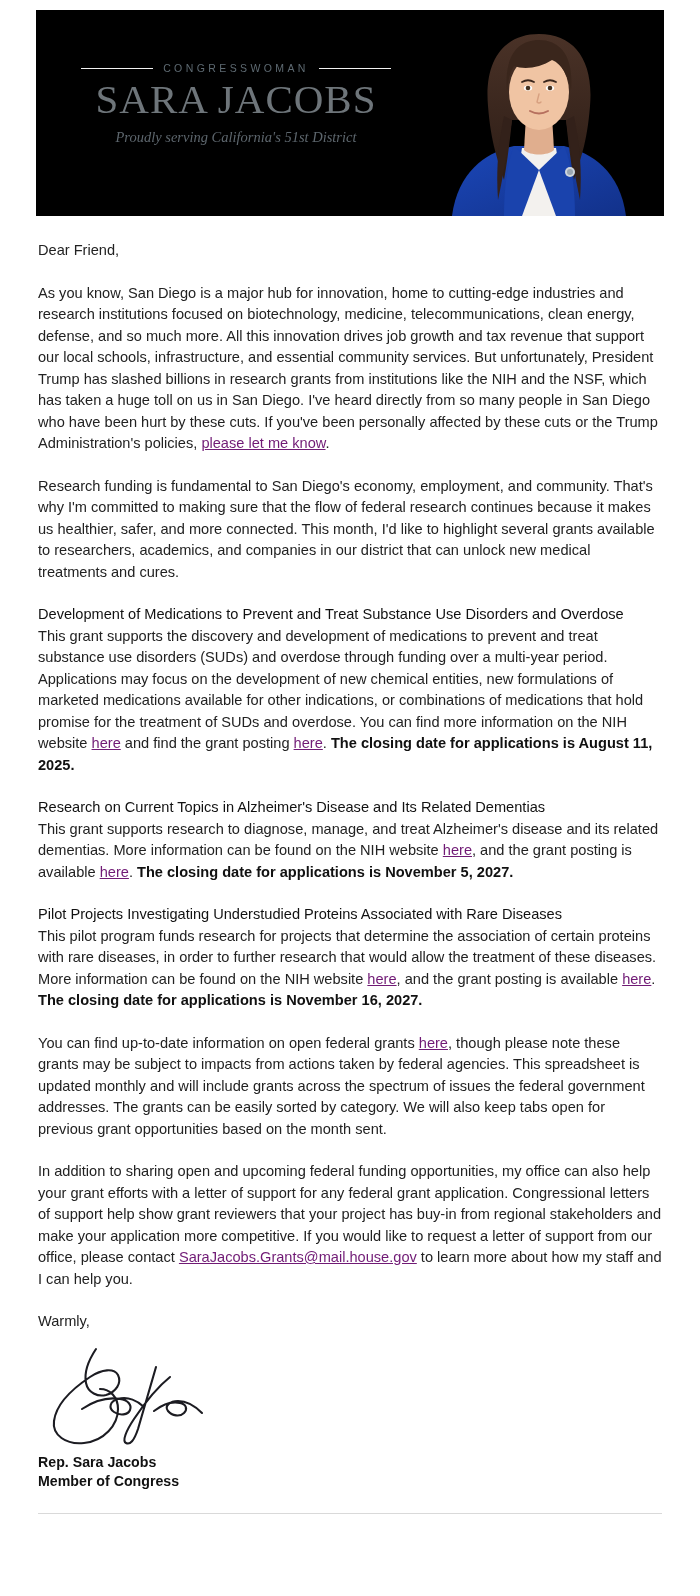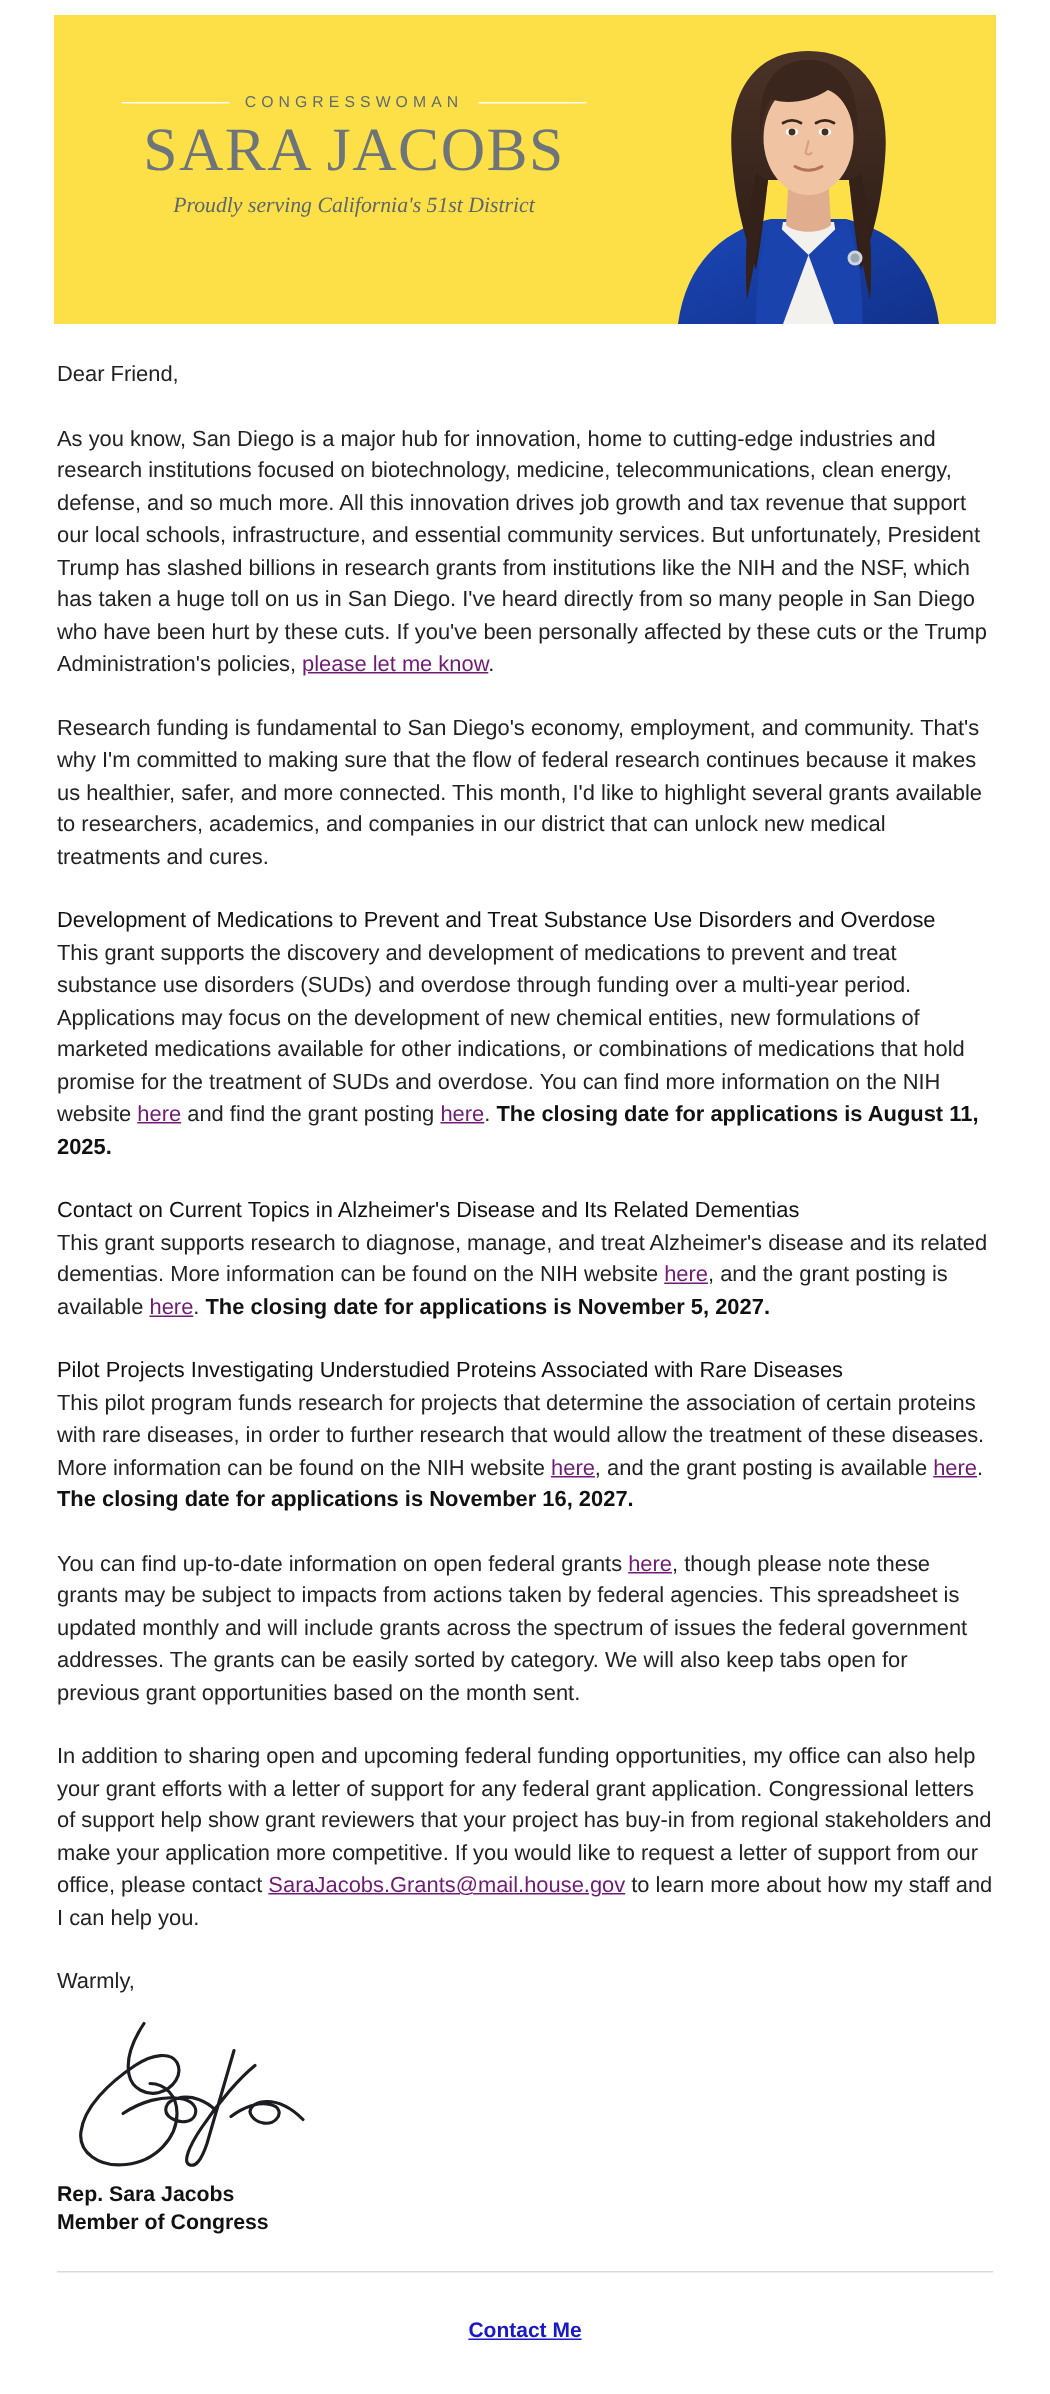--- a/index.html
+++ b/index.html
@@ -18,21 +18,21 @@
     width: 700px;
     box-sizing: border-box;
     padding: 10px 36px 0 36px;
   }
 
   
   .banner {
     position: relative;
     width: 628px;
     height: 206px;
-    background: #fde047;
+    background: #000000;
     overflow: hidden;
   }
   .banner-text {
     position: absolute;
     left: 0;
     top: 52px;
     width: 400px;
     text-align: center;
   }
   .eyebrow-row {
@@ -212,21 +212,21 @@
     <p class="copy"><span>As you know, San Diego is a major hub for innovation, home to cutting-edge industries and research institutions focused on biotechnology, medicine, telecommunications, clean energy, defense, and so much more. All this innovation drives job growth and tax revenue that support our local schools, infrastructure, and essential community services. But unfortunately, President Trump has slashed billions in research grants from institutions like the NIH and the NSF, which has taken a huge toll on us in San Diego. I've heard directly from so many people in San Diego who have been hurt by these cuts. If you've been personally affected by these cuts or the Trump Administration's policies, </span><a class="link" href="#">please let me know</a><span>.</span></p>
 
     <p class="copy">Research funding is fundamental to San Diego's economy, employment, and community. That's why I'm committed to making sure that the flow of federal research continues because it makes us healthier, safer, and more connected. This month, I'd like to highlight several grants available to researchers, academics, and companies in our district that can unlock new medical treatments and cures.</p>
 
     <div class="section">
       <div class="section-title">Development of Medications to Prevent and Treat Substance Use Disorders and Overdose</div>
       <div class="section-body"><span>This grant supports the discovery and development of medications to prevent and treat substance use disorders (SUDs) and overdose through funding over a multi-year period. Applications may focus on the development of new chemical entities, new formulations of marketed medications available for other indications, or combinations of medications that hold promise for the treatment of SUDs and overdose. You can find more information on the NIH website </span><a class="link" href="#">here</a><span> and find the grant posting </span><a class="link" href="#">here</a><span>. </span><span class="b">The closing date for applications is August 11, 2025.</span></div>
     </div>
 
     <div class="section">
-      <div class="section-title">Contact on Current Topics in Alzheimer's Disease and Its Related Dementias</div>
+      <div class="section-title">Research on Current Topics in Alzheimer's Disease and Its Related Dementias</div>
       <div class="section-body"><span>This grant supports research to diagnose, manage, and treat Alzheimer's disease and its related dementias. More information can be found on the NIH website </span><a class="link" href="#">here</a><span>, and the grant posting is available </span><a class="link" href="#">here</a><span>. </span><span class="b">The closing date for applications is November 5, 2027.</span></div>
     </div>
 
     <div class="section">
       <div class="section-title">Pilot Projects Investigating Understudied Proteins Associated with Rare Diseases</div>
       <div class="section-body"><span>This pilot program funds research for projects that determine the association of certain proteins with rare diseases, in order to further research that would allow the treatment of these diseases. More information can be found on the NIH website </span><a class="link" href="#">here</a><span>, and the grant posting is available </span><a class="link" href="#">here</a><span>. </span><span class="b">The closing date for applications is November 16, 2027.</span></div>
     </div>
 
     <p class="copy"><span>You can find up-to-date information on open federal grants </span><a class="link" href="#">here</a><span>, though please note these grants may be subject to impacts from actions taken by federal agencies. This spreadsheet is updated monthly and will include grants across the spectrum of issues the federal government addresses. The grants can be easily sorted by category. We will also keep tabs open for previous grant opportunities based on the month sent.</span></p>
 
@@ -243,18 +243,15 @@
           <path d="M116 72 C124 66 134 62 142 64 C148 65 150 70 146 74 C142 78 134 77 130 72 C126 67 132 62 140 62 C150 62 158 68 164 74"></path>
         </g>
       </svg>
     </div>
 
     <div class="signoff-name">Rep. Sara Jacobs</div>
     <div class="signoff-name">Member of Congress</div>
 
     <hr class="divider">
 
-    <div class="contact-me-row">
-      <a class="contact-me" href="#">Contact Me</a>
-    </div>
 
   </div>
 </div>
 
 </body></html>

